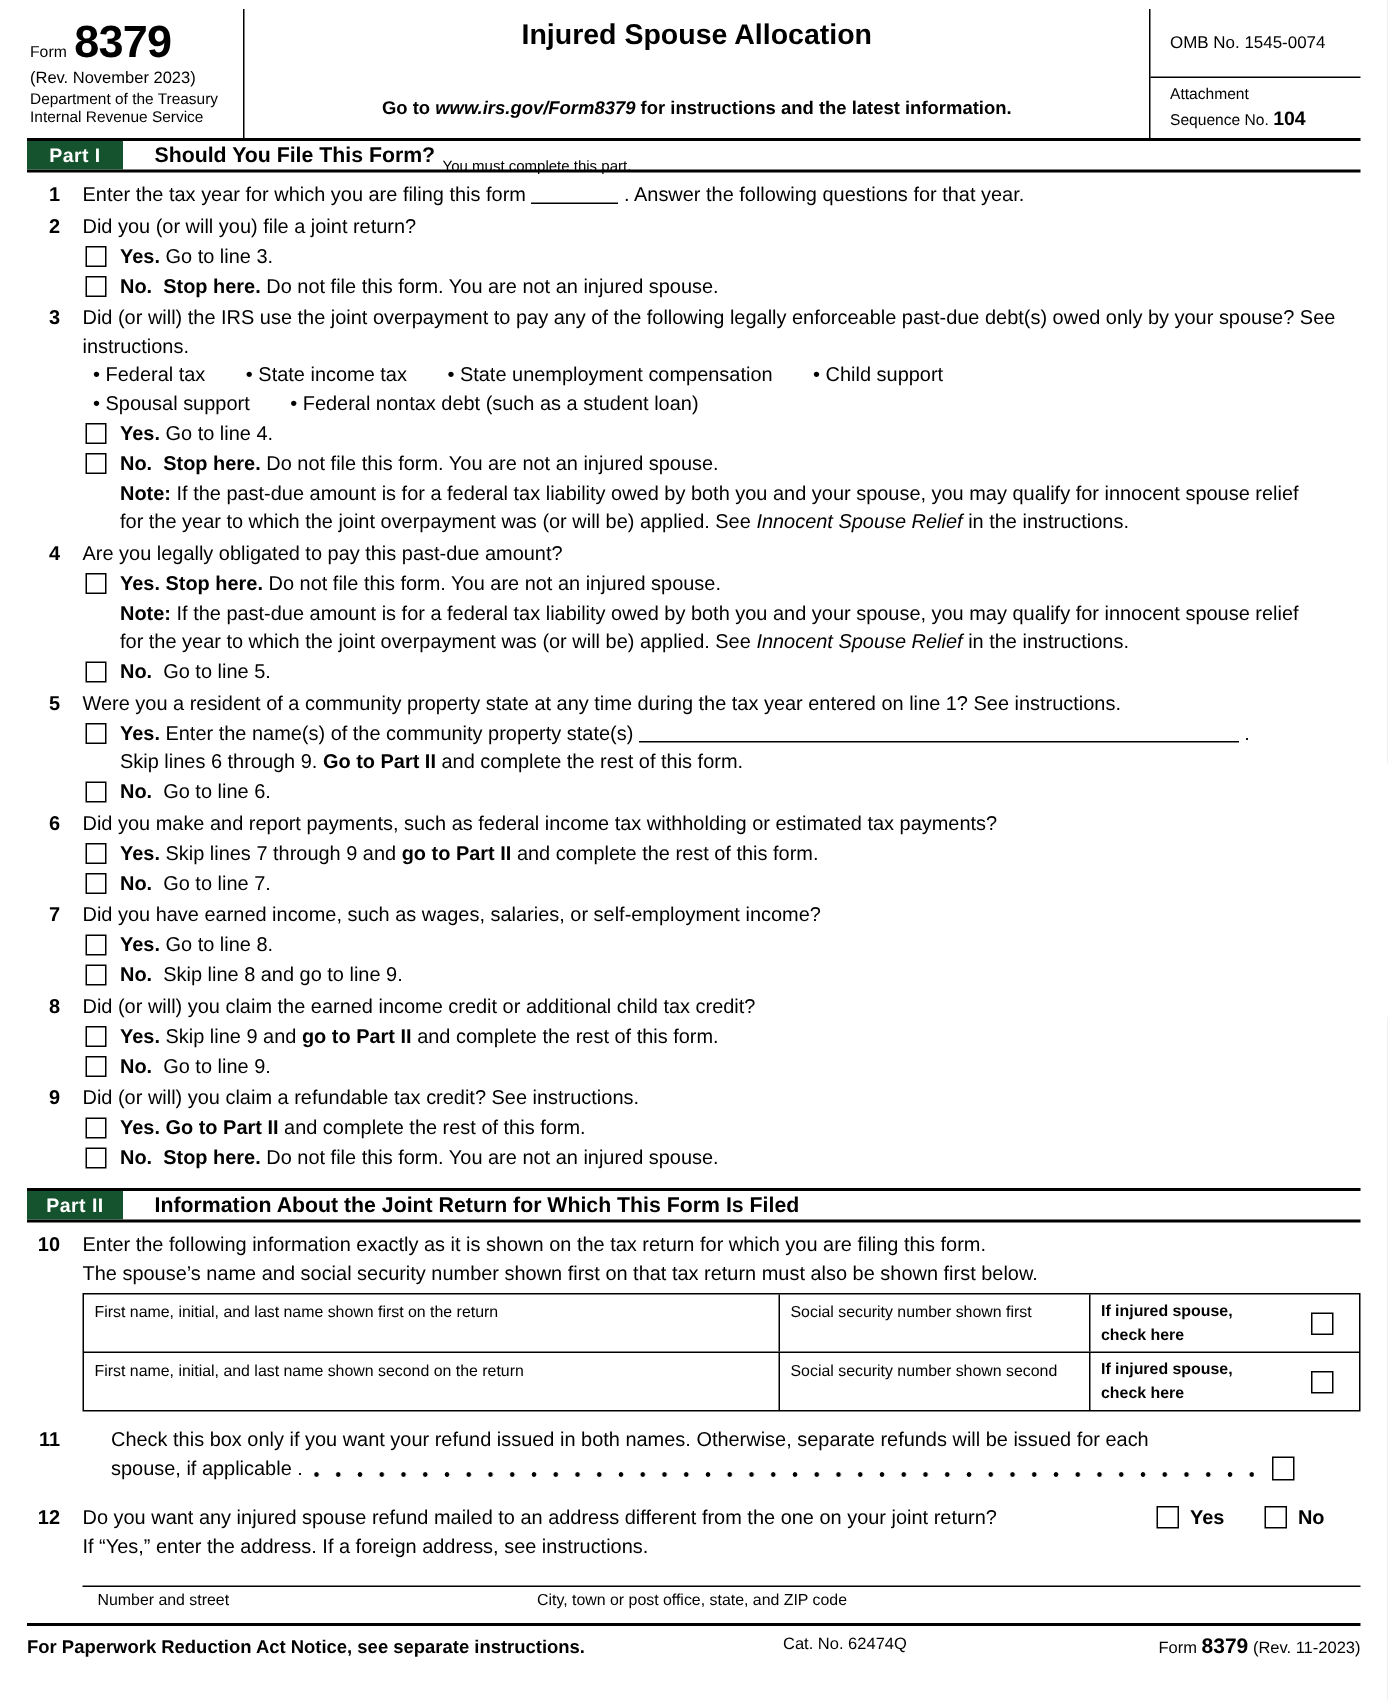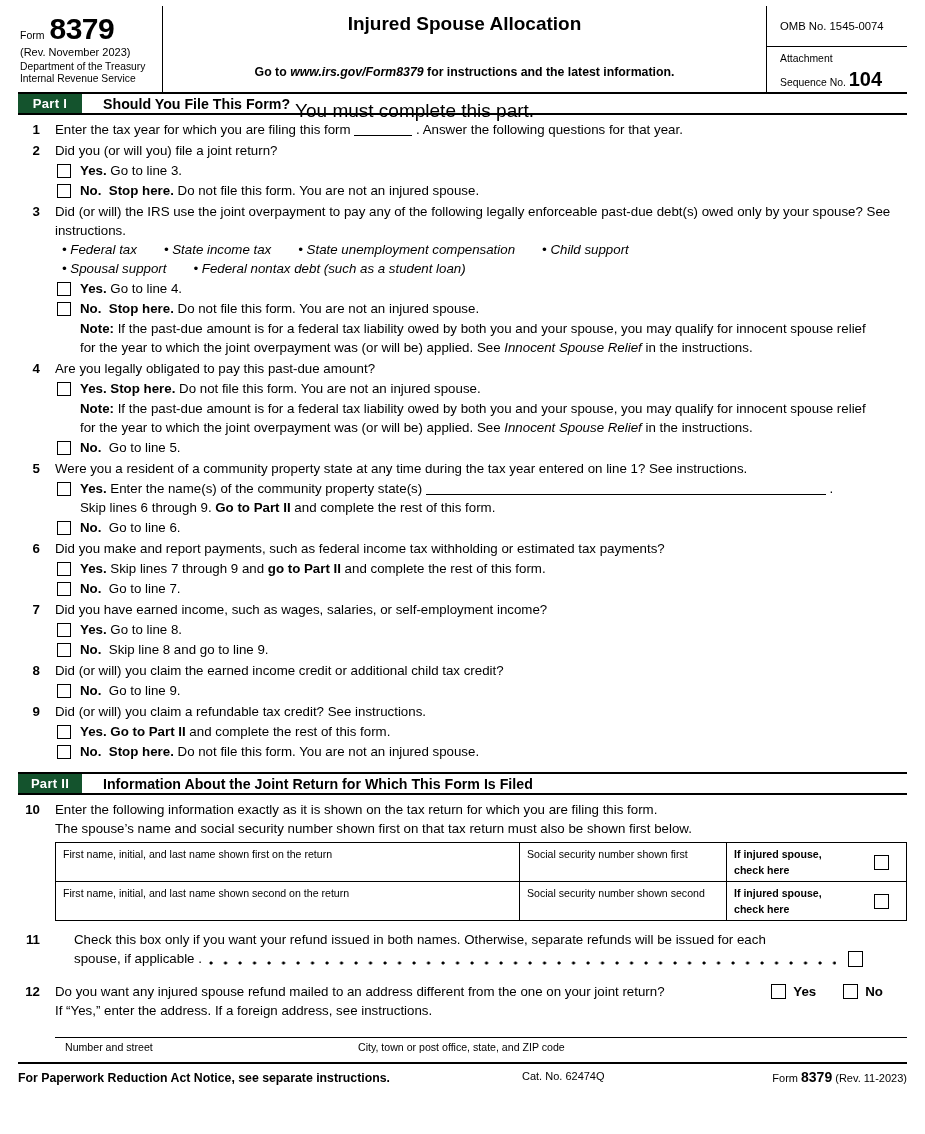--- a/index.html
+++ b/index.html
@@ -21,41 +21,41 @@
   .form-word{font-size:10.5px;}
   .form-num{font-size:30px;font-weight:bold;line-height:.95;letter-spacing:-.5px;}
   .rev{font-size:11px;margin-top:2px;}
   .dept{font-size:10.3px;line-height:1.22;margin-top:3px;}
   .hdr-center{flex:1;border-right:1.6px solid #000;position:relative;text-align:center;padding-top:7px;}
   .form-title{font-size:19px;font-weight:bold;}
   .goto{position:absolute;left:0;right:0;bottom:13px;font-size:12.3px;font-weight:bold;}
   .hdr-right{width:140px;display:flex;flex-direction:column;}
   .omb{height:46px;box-sizing:border-box;border-bottom:1.6px solid #000;display:flex;align-items:center;padding-left:13px;font-size:11.3px;}
   .attach{padding:5px 0 0 13px;font-size:10.4px;line-height:1.3;}
-  .attach-num{font-weight:bold;font-size:20px;}
+  .attach-num{font-weight:bold;font-size:13px;}
 
   
   .part-bar{display:flex;align-items:stretch;border-top:2.6px solid #000;border-bottom:2.2px solid #000;height:19px;}
   .part-label{background:#14532d;color:#fff;font-weight:bold;font-size:13px;width:64px;display:flex;align-items:center;justify-content:center;letter-spacing:.3px;}
   .part-title{font-weight:bold;font-size:14.2px;margin-left:21px;align-self:center;white-space:nowrap;}
-  .part-sub{font-size:19px;margin-left:5px;align-self:center;white-space:nowrap;margin-top:15px;}
+  .part-sub{font-size:10px;margin-left:5px;align-self:center;white-space:nowrap;margin-top:15px;}
 
   
   .lines{padding-top:3px;}
   .line-item{display:flex;margin-top:2px;}
   .line-num{flex:none;width:37px;box-sizing:border-box;padding-right:15px;text-align:right;font-weight:bold;line-height:19px;}
   .line-body{flex:1;min-width:0;}
   .row{line-height:19px;}
   .row.cb{display:flex;padding-left:2px;margin-top:1px;}
   .row.cb .txt{flex:1;min-width:0;}
   .checkbox{flex:none;display:inline-block;width:12px;height:12px;border:1.6px solid #000;background:#fff;margin:2.5px 9px 0 0;}
   .row.note{padding-left:25px;max-width:792px;margin-top:1px;}
   .row.cont{padding-left:25px;}
   .row.bullets{padding-left:7px;display:flex;gap:27px;}
-  .bullet-item{white-space:nowrap;font-style:italic;}
+  .bullet-item{white-space:nowrap;}
   .blank{display:inline-block;border-bottom:1.3px solid #000;height:13px;vertical-align:baseline;margin-bottom:-2px;}
   .blank.wide{width:400px;}
 
   
   .p2table{border:1.3px solid #000;border-top:1.6px solid #000;border-bottom:1.6px solid #000;margin-top:4px;}
   .trow{display:flex;height:38px;}
   .trow + .trow{border-top:1.6px solid #000;}
   .tc{box-sizing:border-box;padding:3px 7px;}
   .tc-name{flex:1;}
   .tc-ssn{width:207px;border-left:1.3px solid #000;}
@@ -223,20 +223,24 @@
           <div class="row cb">
             <span class="checkbox"></span>
             <span class="txt"><span class="b">No.</span><span>&nbsp; Skip line 8 and go to line 9.</span></span>
           </div>
         </div>
       </div>
       <div class="line-item">
         <div class="line-num">8</div>
         <div class="line-body">
           <div class="row q"><span class="txt"><span>Did (or will) you claim the earned income credit or additional child tax credit?</span></span></div>
+          <div class="row cb">
+            <span class="checkbox"></span>
+            <span class="txt"><span class="b">Yes.</span><span> Skip line 9 and </span><span class="b">go to Part II</span><span> and complete the rest of this form.</span></span>
+          </div>
           <div class="row cb">
             <span class="checkbox"></span>
             <span class="txt"><span class="b">No.</span><span>&nbsp; Go to line 9.</span></span>
           </div>
         </div>
       </div>
       <div class="line-item">
         <div class="line-num">9</div>
         <div class="line-body">
           <div class="row q"><span class="txt"><span>Did (or will) you claim a refundable tax credit? See instructions.</span></span></div>

